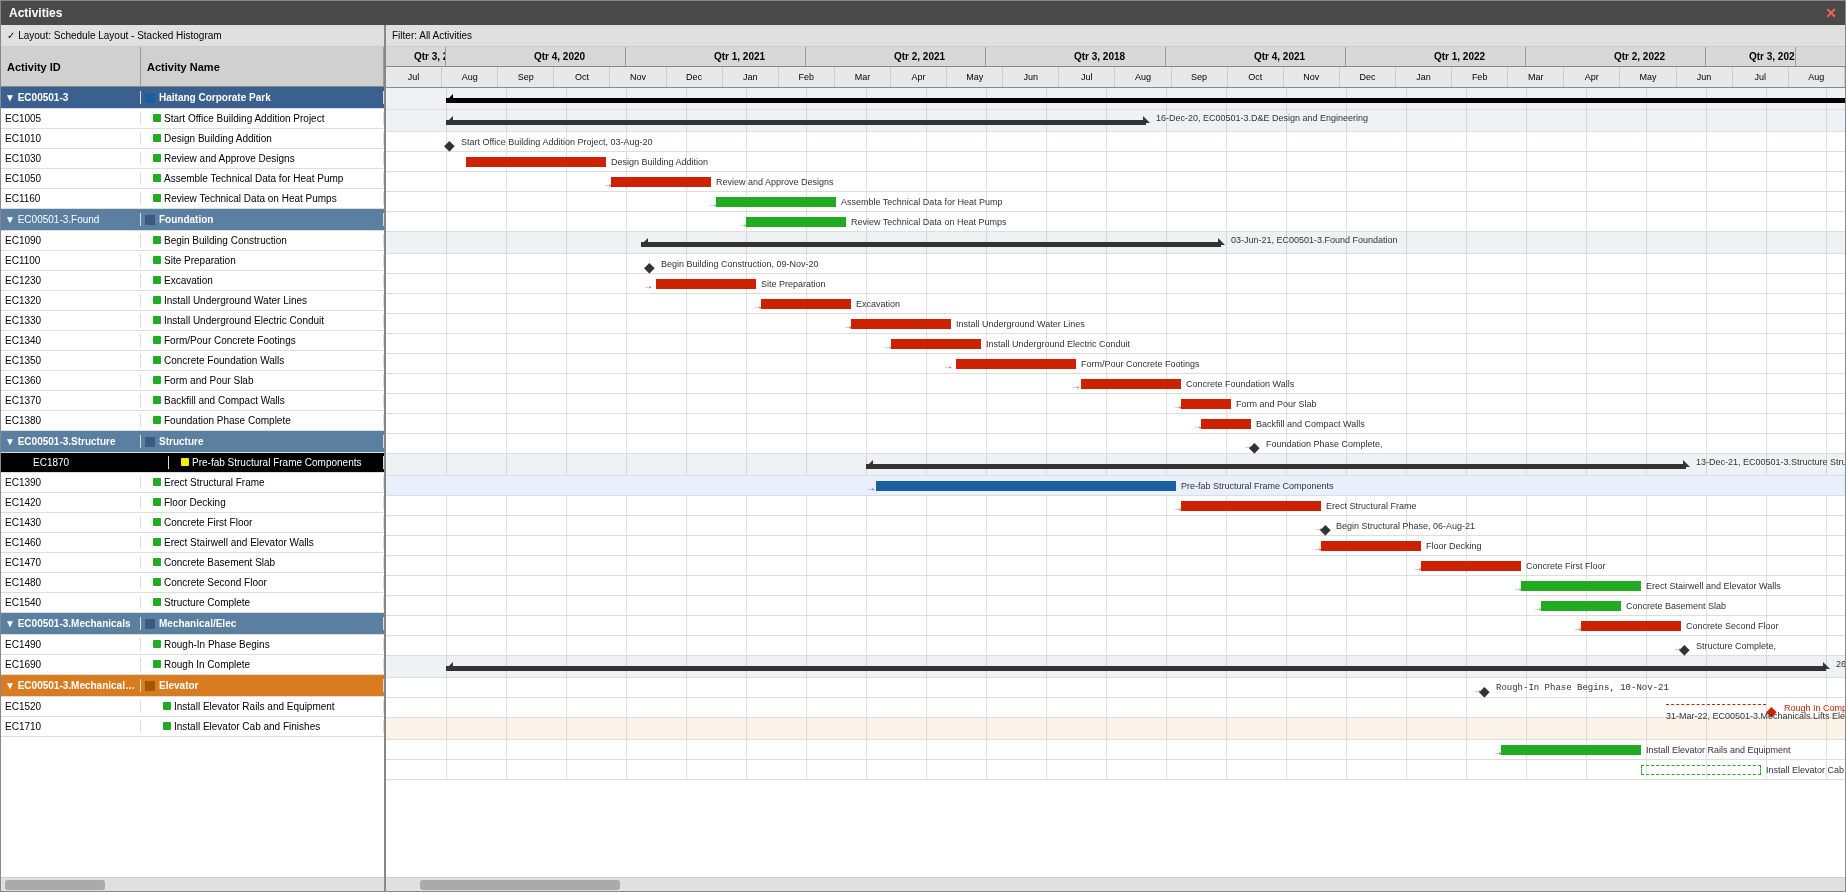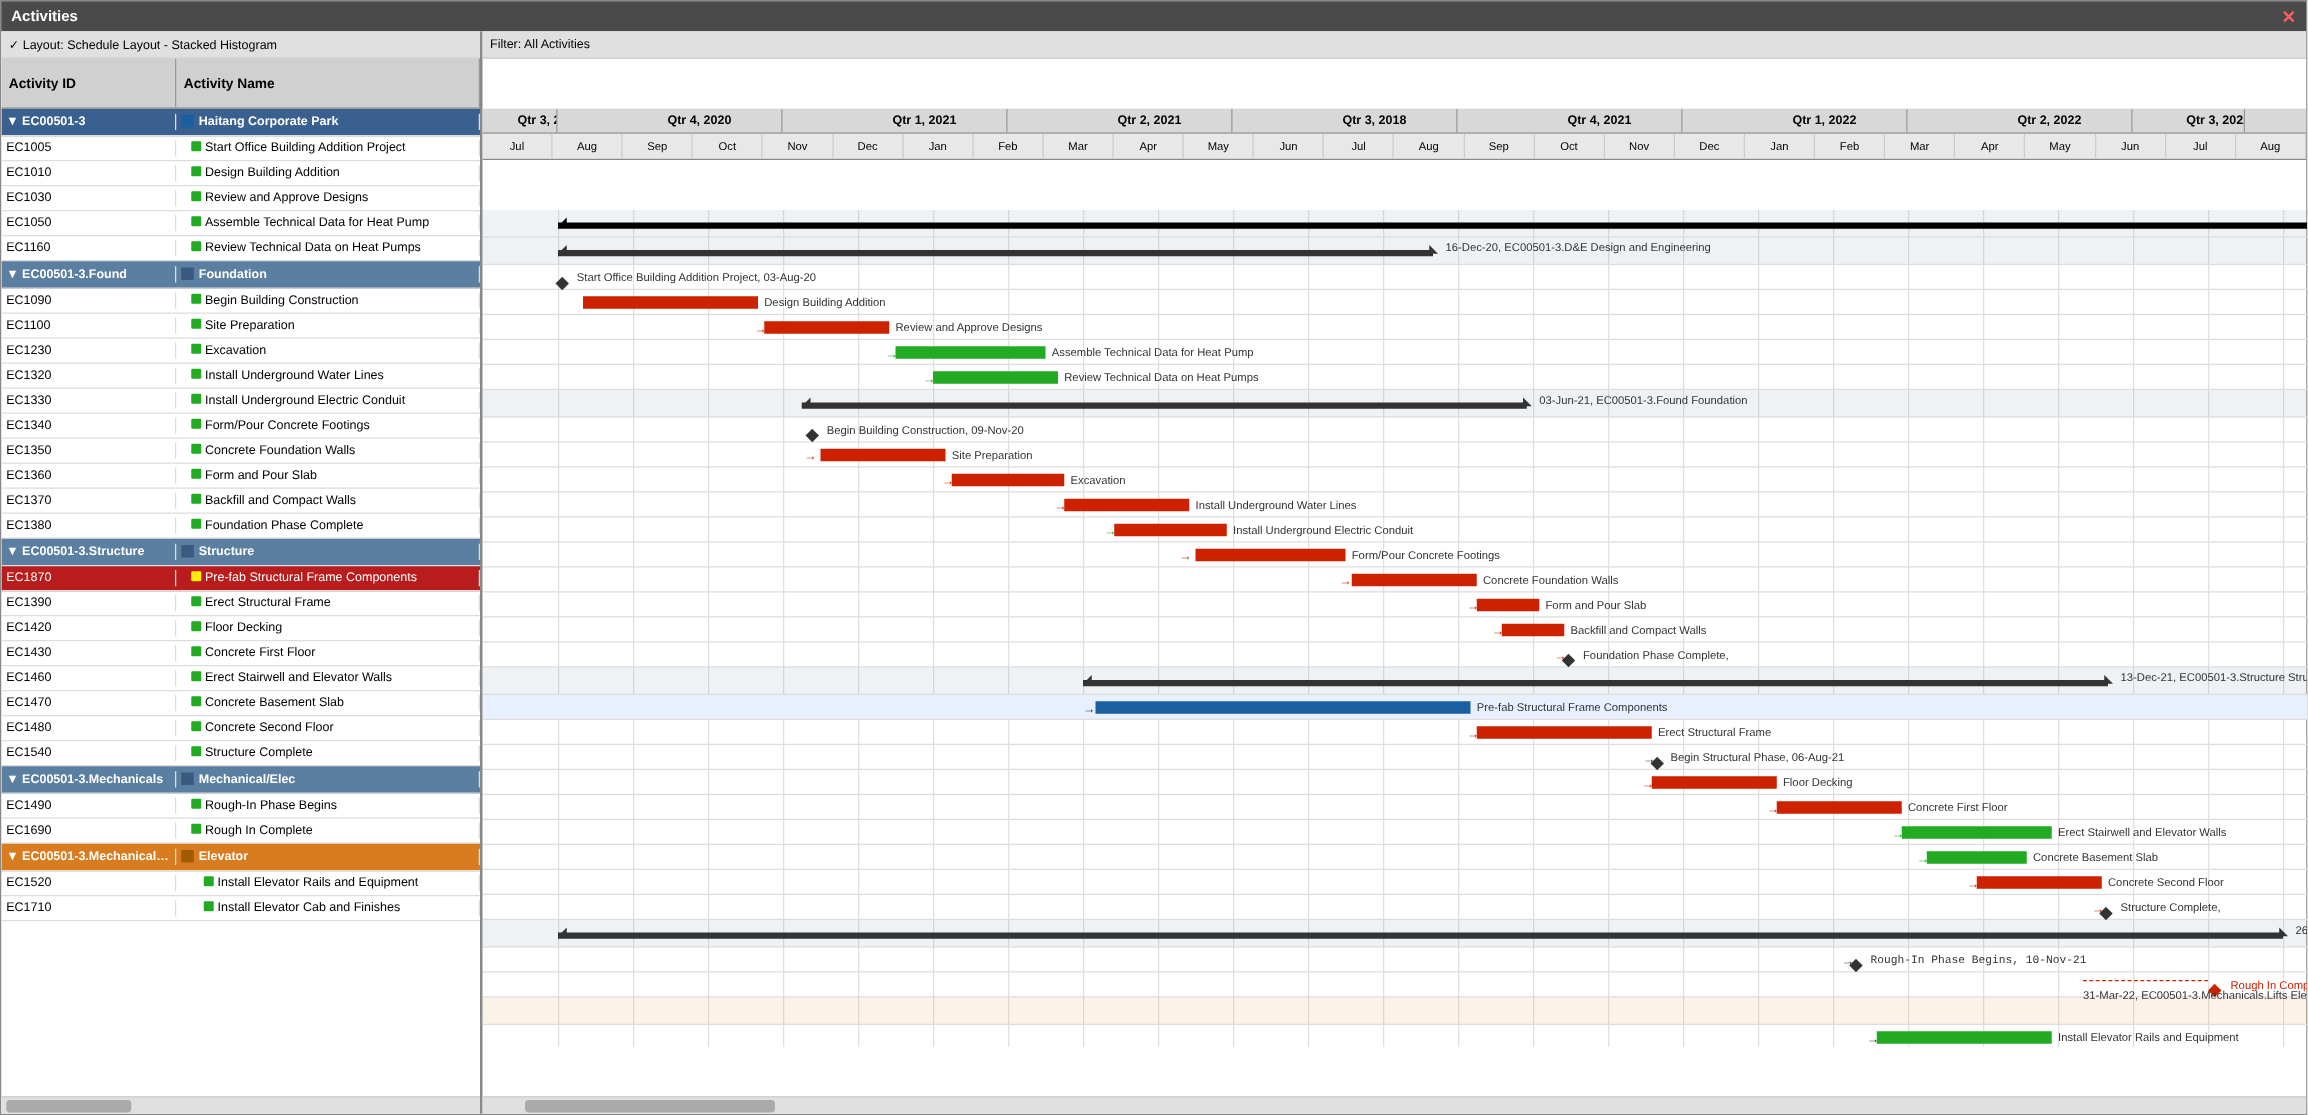--- a/index.html
+++ b/index.html
@@ -7,33 +7,33 @@
     .window { background: #fff; border: 1px solid #888; width: 1846px; height: 892px; display: flex; flex-direction: column; }
     .title-bar { background: #4a4a4a; color: white; padding: 4px 8px; display: flex; justify-content: space-between; align-items: center; height: 24px; }
     .title-bar-title { font-size: 12px; font-weight: bold; }
     .title-bar-close { color: #ff6060; font-weight: bold; cursor: pointer; font-size: 14px; }
     .main-area { display: flex; flex: 1; overflow: hidden; }
     .left-panel { width: 385px; min-width: 385px; border-right: 2px solid #888; display: flex; flex-direction: column; overflow: hidden; }
     .left-header { display: grid; grid-template-columns: 140px 1fr; background: #d0d0d0; border-bottom: 1px solid #888; height: 40px; }
     .left-header-cell { padding: 4px 6px; font-weight: bold; font-size: 11px; border-right: 1px solid #999; display: flex; align-items: center; }
     .left-body { flex: 1; overflow-y: auto; overflow-x: hidden; }
     .row { display: grid; grid-template-columns: 140px 1fr; height: 20px; border-bottom: 1px solid #ddd; align-items: center; }
-    .row.selected { background: #b91c1c; color: white; }
+    .row.selected { background: #000000; color: white; padding-left: 28px; }
     .row.selected .cell { color: white; }
     .row.section-header { background: #5a7fa0; color: white; height: 22px; }
     .row.section-header-orange { background: #d97c20; color: white; height: 22px; }
     .row.section-header .cell, .row.section-header-orange .cell { color: white; font-weight: bold; }
     .cell { padding: 1px 4px; font-size: 10px; overflow: hidden; white-space: nowrap; text-overflow: ellipsis; border-right: 1px solid #ddd; }
     .cell-id { padding: 1px 4px; font-size: 10px; }
     .indent1 .cell:last-child { padding-left: 12px; }
     .indent2 .cell:last-child { padding-left: 22px; }
     .green-dot { display: inline-block; width: 8px; height: 8px; background: #22aa22; border-radius: 1px; margin-right: 3px; }
     .section-icon { display: inline-block; width: 10px; height: 10px; background: #1a5fa0; margin-right: 4px; vertical-align: middle; }
     .section-icon-orange { display: inline-block; width: 10px; height: 10px; background: #a05a00; margin-right: 4px; vertical-align: middle; }
-    .right-panel { flex: 1; overflow: hidden; display: flex; flex-direction: column; gap: 40px; }
+    .right-panel { flex: 1; overflow: hidden; display: flex; flex-direction: column; }
     .gantt-header { background: #d0d0d0; border-bottom: 1px solid #888; }
     .qtr-row { display: flex; height: 20px; border-bottom: 1px solid #888; background: #d8d8d8; }
     .month-row { display: flex; height: 20px; background: #e8e8e8; }
     .qtr-cell { border-right: 1px solid #999; text-align: center; font-size: 10px; font-weight: bold; display: flex; align-items: center; justify-content: center; white-space: nowrap; overflow: hidden; padding-left: 48px; }
     .month-cell { border-right: 1px solid #ccc; text-align: center; font-size: 9px; display: flex; align-items: center; justify-content: center; flex: 1; min-width: 30px; }
     .gantt-body { flex: 1; overflow: auto; position: relative; }
     .gantt-row { height: 20px; border-bottom: 1px solid #ddd; position: relative; display: flex; align-items: center; }
     .gantt-row.section-row { height: 22px; background: rgba(90,127,160,0.1); }
     .gantt-row.section-row-orange { height: 22px; background: rgba(217,124,32,0.1); }
     .bar { position: absolute; height: 10px; top: 5px; }
@@ -90,21 +90,21 @@
         <div class="row indent1">
           <div class="cell cell-id">EC1050</div>
           <div class="cell"><span class="green-dot"></span>Assemble Technical Data for Heat Pump</div>
         </div>
         <div class="row indent1">
           <div class="cell cell-id">EC1160</div>
           <div class="cell"><span class="green-dot"></span>Review Technical Data on Heat Pumps</div>
         </div>
 
         <div class="row section-header">
-          <div class="cell cell-id" style="color:white; font-weight:bold; font-size:10px;">▼ EC00501-3.Found</div>
+          <div class="cell cell-id" style="color:white; font-weight:normal; font-size:10px;">▼ EC00501-3.Found</div>
           <div class="cell" style="color:white; font-weight:bold;">
             <span class="section-icon" style="background:#3a5a80;"></span>Foundation
           </div>
         </div>
         <div class="row indent1">
           <div class="cell cell-id">EC1090</div>
           <div class="cell"><span class="green-dot"></span>Begin Building Construction</div>
         </div>
         <div class="row indent1">
           <div class="cell cell-id">EC1100</div>

